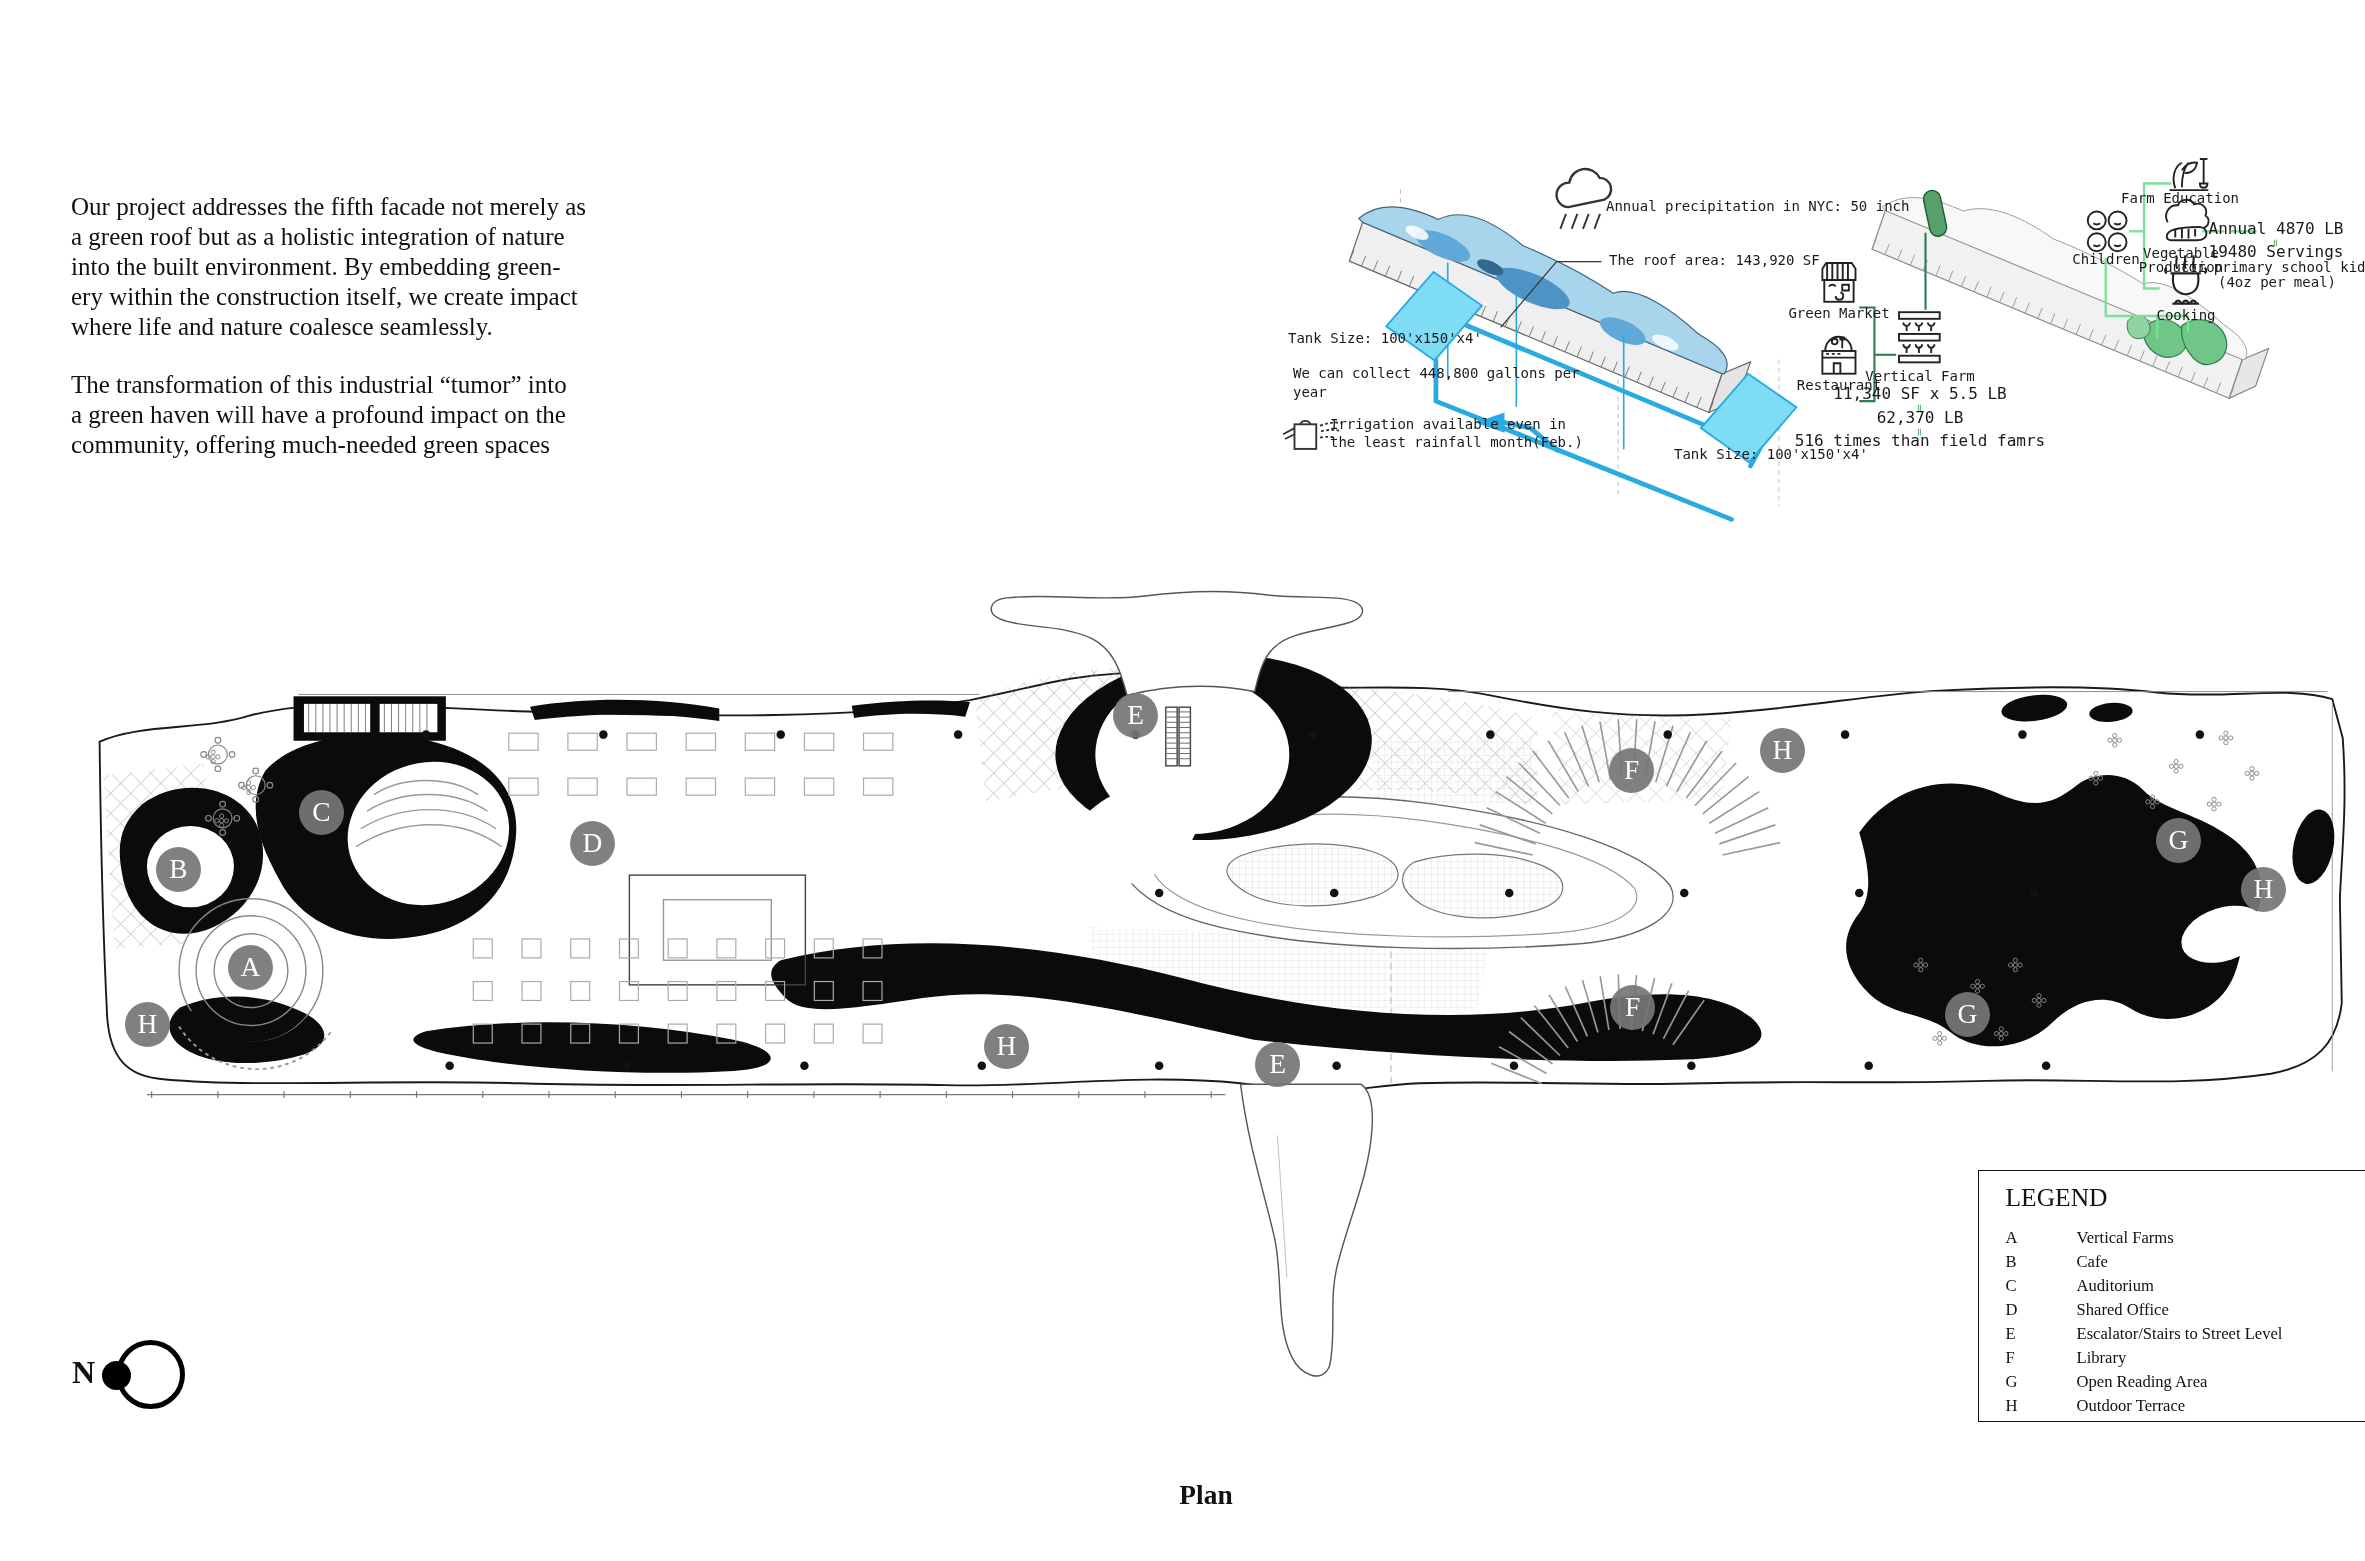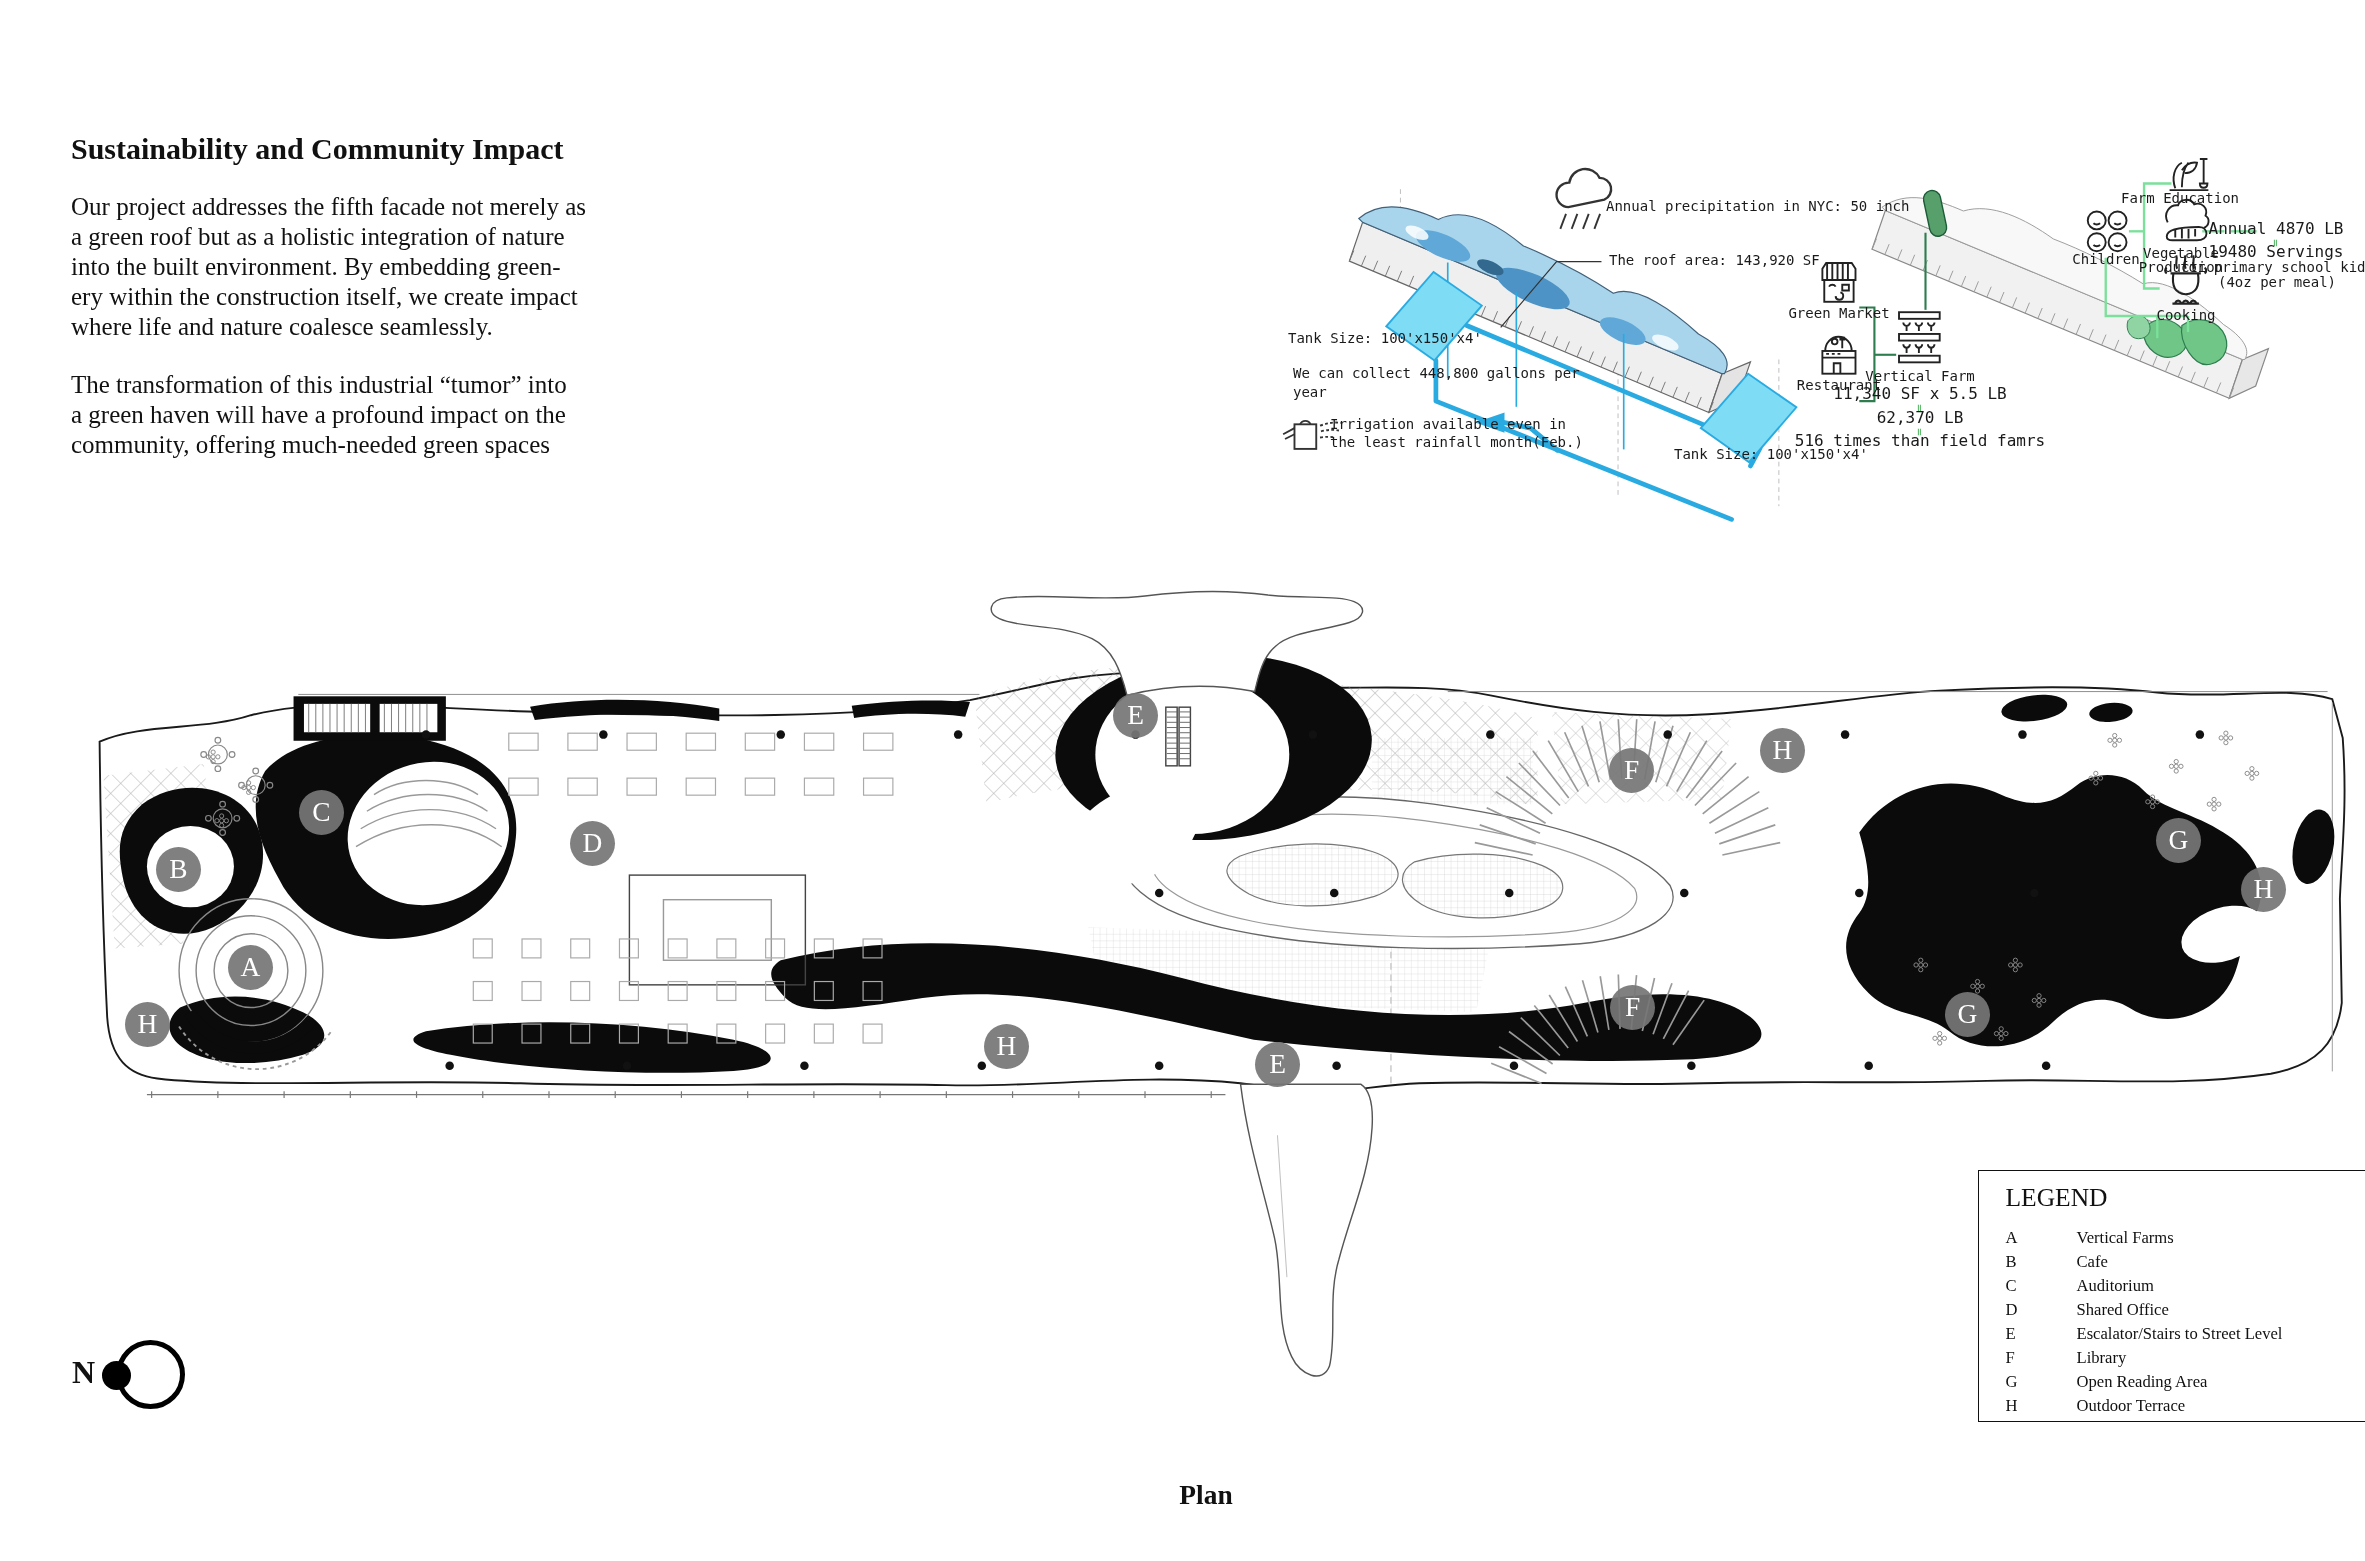--- a/index.html
+++ b/index.html
@@ -624,21 +624,20 @@
     <g fill="none" stroke="#222" stroke-width="4">
       <rect x="4014" y="660" width="86" height="14"></rect>
       <rect x="4014" y="706" width="86" height="14"></rect>
       <rect x="4014" y="752" width="86" height="14"></rect>
       <path d="M4030,700 v-12 m-7,-6 a7,7 0 0 0 14,0 M4056,700 v-12 m-7,-6 a7,7 0 0 0 14,0 M4082,700 v-12 m-7,-6 a7,7 0 0 0 14,0"></path>
       <path d="M4030,746 v-12 m-7,-6 a7,7 0 0 0 14,0 M4056,746 v-12 m-7,-6 a7,7 0 0 0 14,0 M4082,746 v-12 m-7,-6 a7,7 0 0 0 14,0"></path>
     </g>
   </g>
 </svg>
 
-  <div class="abs title" style="left:71px;top:132px;">Sustainability and Community Impact</div>
 
   <div class="abs" style="left:71px;top:192px;">
     <div class="body-line">Our project addresses the fifth facade not merely as</div>
     <div class="body-line">a green roof but as a holistic integration of nature</div>
     <div class="body-line">into the built environment. By embedding green-</div>
     <div class="body-line">ery within the construction itself, we create impact</div>
     <div class="body-line">where life and nature coalesce seamlessly.</div>
   </div>
   <div class="abs" style="left:71px;top:370px;">
     <div class="body-line">The transformation of this industrial “tumor” into</div>

